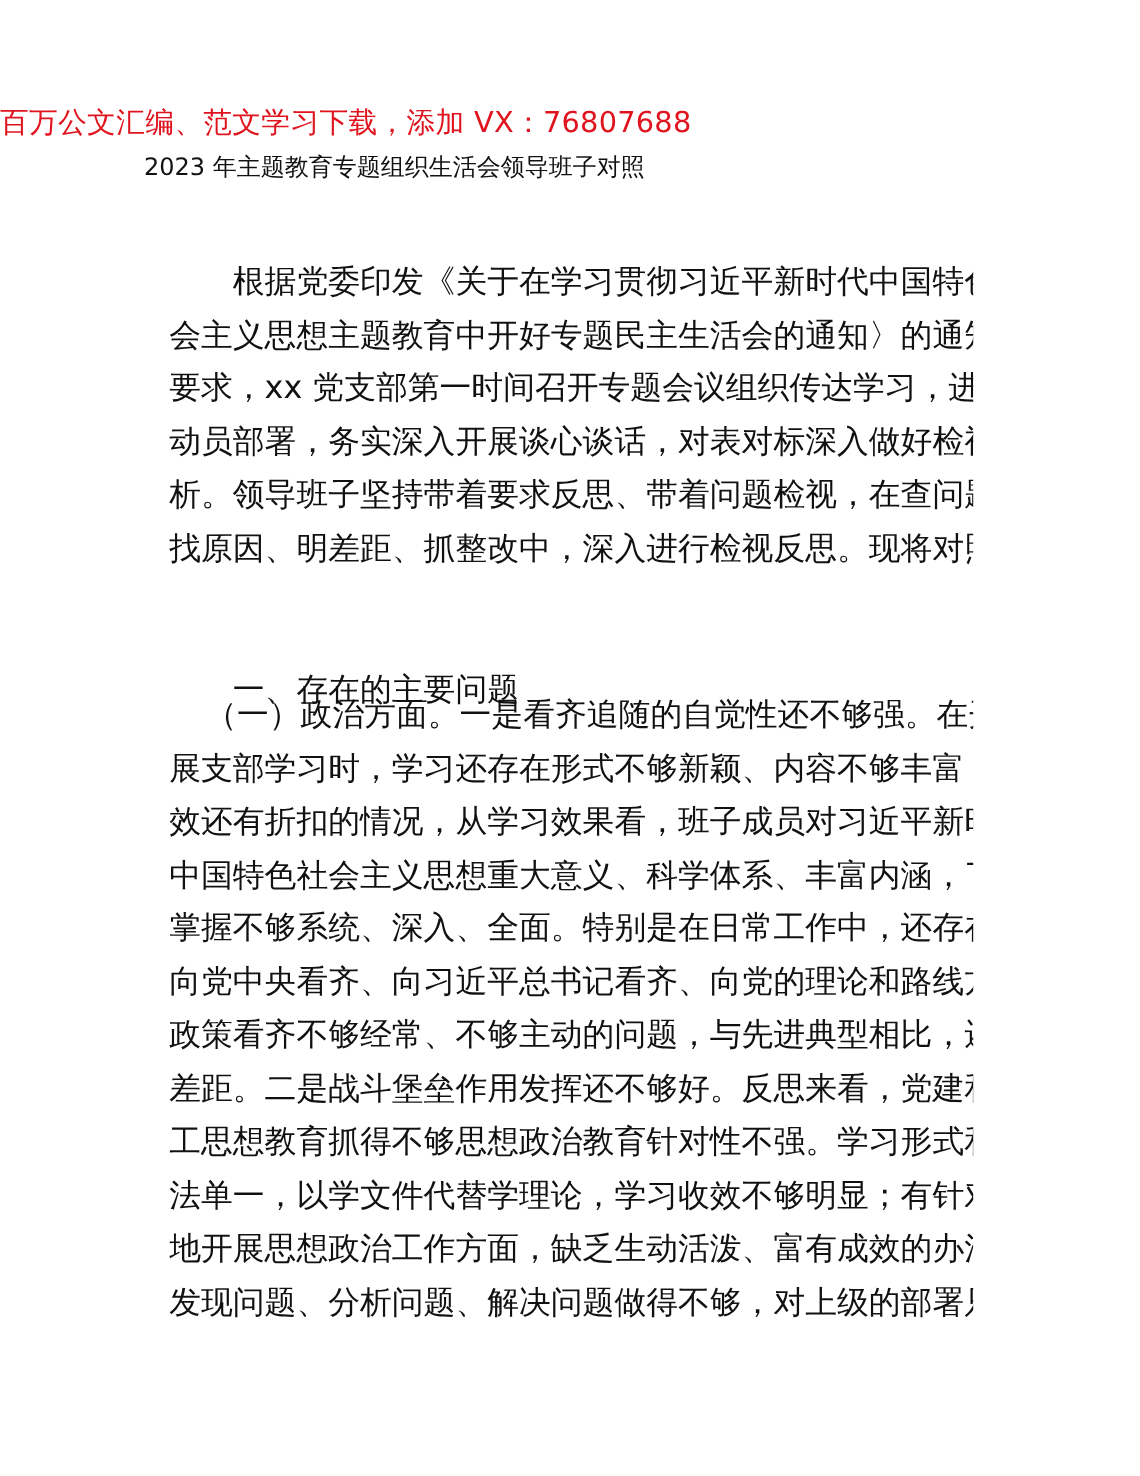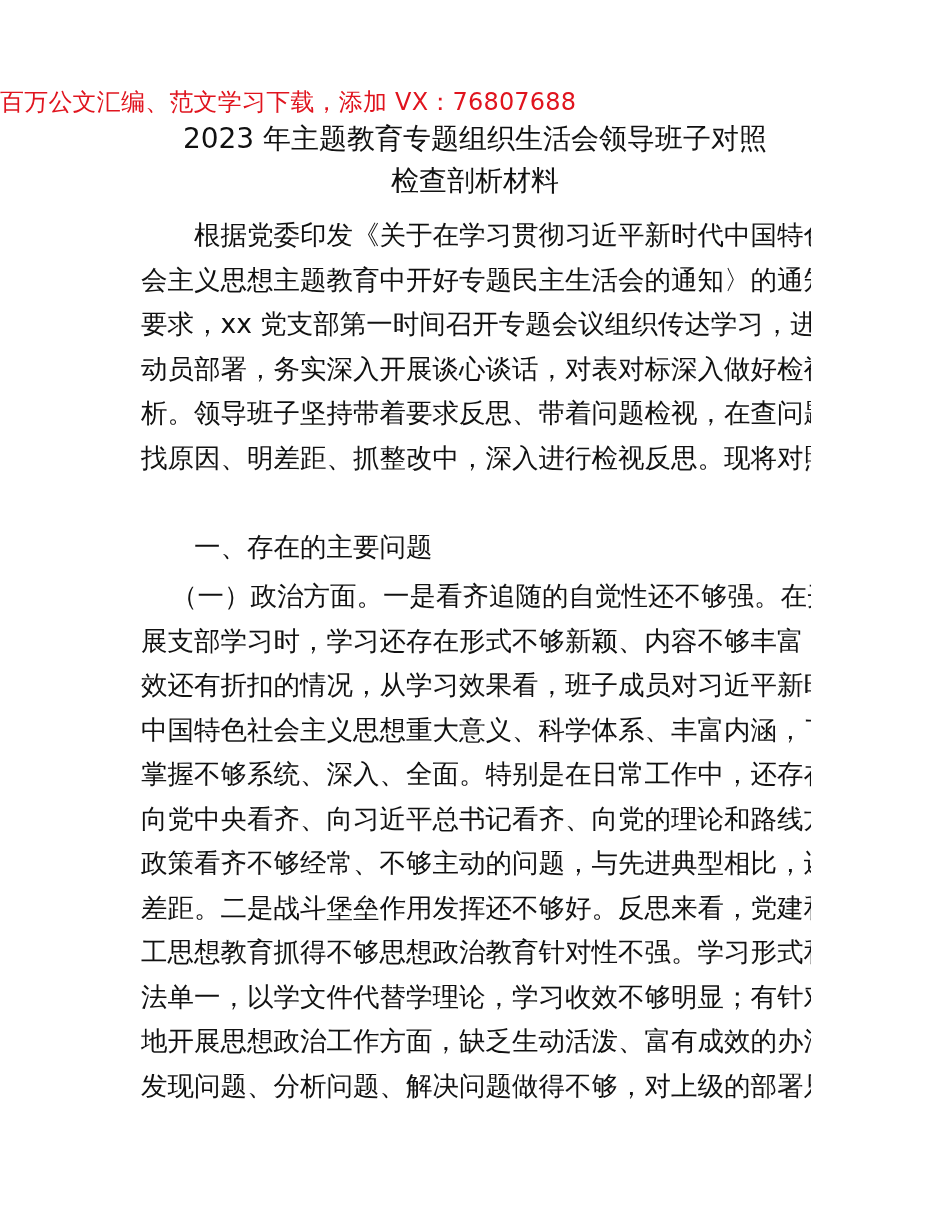--- a/index.html
+++ b/index.html
@@ -1,43 +1,42 @@
 <!DOCTYPE html>
 <html><head>
 <meta charset="utf-8">
 <style>
   html,body{margin:0;padding:0;background:#ffffff;}
   body{width:950px;height:1230px;position:relative;overflow:hidden;font-family:"DejaVu Sans","Liberation Sans",sans-serif;color:#111;}
   .watermark{position:absolute;top:57px;left:0;width:950px;text-align:left;color:#e0141e;font-size:24px;line-height:26px;letter-spacing:0.2px;margin-top:32px;}
-  .title{position:absolute;top:118px;left:120px;width:710px;text-align:center;font-size:28px;line-height:42px;color:#111;}
+  .title{position:absolute;top:118px;left:120px;width:710px;font-size:20px;line-height:42px;color:#111;}
   .body{position:absolute;left:141px;width:670px;}
   .line{display:block;height:44.5px;line-height:44.5px;font-size:26.5px;white-space:nowrap;overflow:hidden;text-align:justify;text-align-last:justify;}
   .indent{padding-left:53px;}
   .last{text-align-last:left;}
 </style>
 </head>
 <body>
 
 <div class="watermark">百万公文汇编、范文学习下载，添加 VX：76807688</div>
 
 <div class="title">
   <div>2023 年主题教育专题组织生活会领导班子对照</div>
-  <div>检查剖析材料</div>
 </div>
 
 <div class="body" style="top:213px;">
   <span class="line indent">根据党委印发《关于在学习贯彻习近平新时代中国特色社</span>
   <span class="line">会主义思想主题教育中开好专题民主生活会的通知〉的通知》</span>
   <span class="line">要求，xx 党支部第一时间召开专题会议组织传达学习，进行</span>
   <span class="line">动员部署，务实深入开展谈心谈话，对表对标深入做好检视剖</span>
   <span class="line">析。领导班子坚持带着要求反思、带着问题检视，在查问题、</span>
   <span class="line">找原因、明差距、抓整改中，深入进行检视反思。现将对照检</span>
 </div>
 
-<div class="body" style="top:525px;">
+<div class="body" style="top:553px;">
   <span class="line indent last">一、存在的主要问题</span>
 </div>
 
 <div class="body" style="top:574px;">
   <span class="line indent" style="padding-left:30px;">（一）政治方面。一是看齐追随的自觉性还不够强。在开</span>
   <span class="line">展支部学习时，学习还存在形式不够新颖、内容不够丰富，质</span>
   <span class="line">效还有折扣的情况，从学习效果看，班子成员对习近平新时代</span>
   <span class="line">中国特色社会主义思想重大意义、科学体系、丰富内涵，了解</span>
   <span class="line">掌握不够系统、深入、全面。特别是在日常工作中，还存在着</span>
   <span class="line">向党中央看齐、向习近平总书记看齐、向党的理论和路线方针</span>

